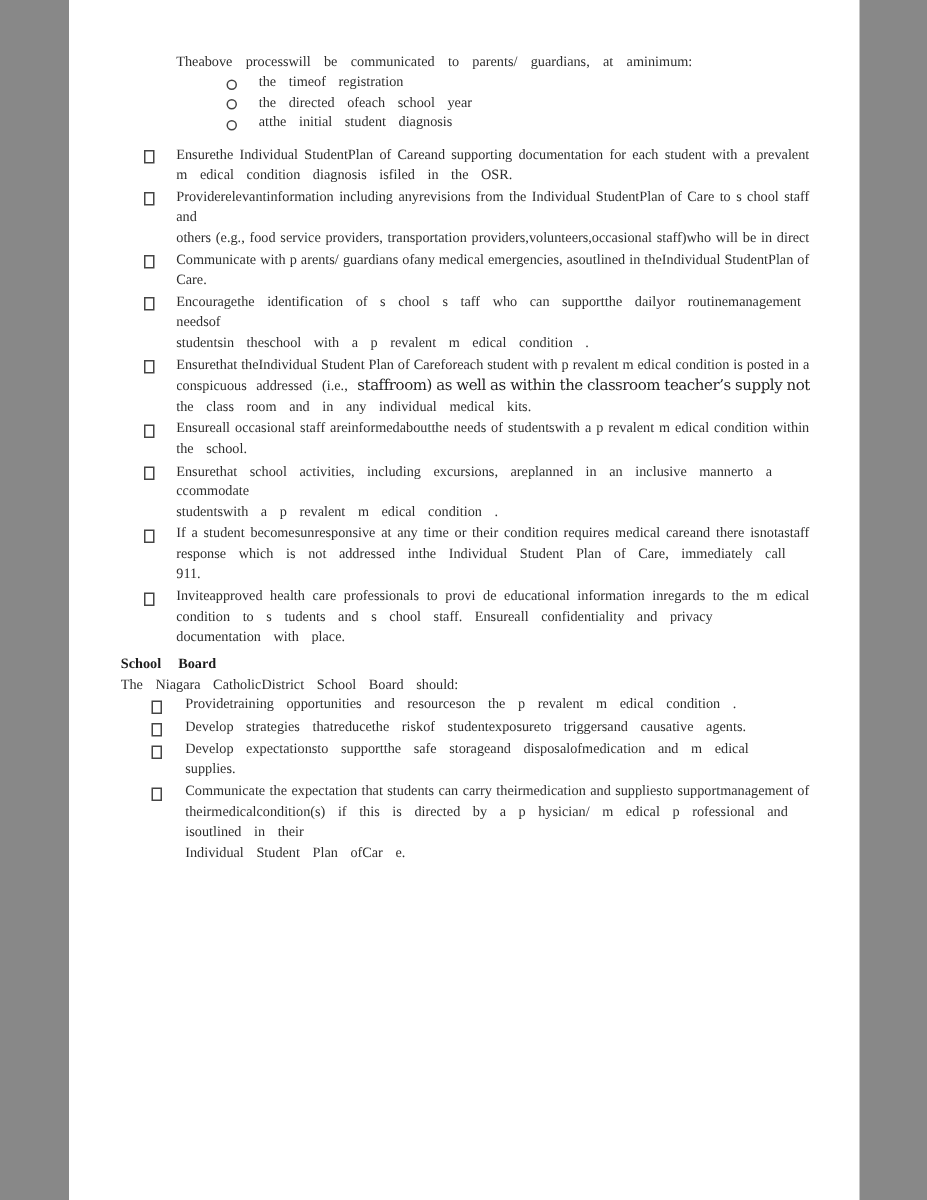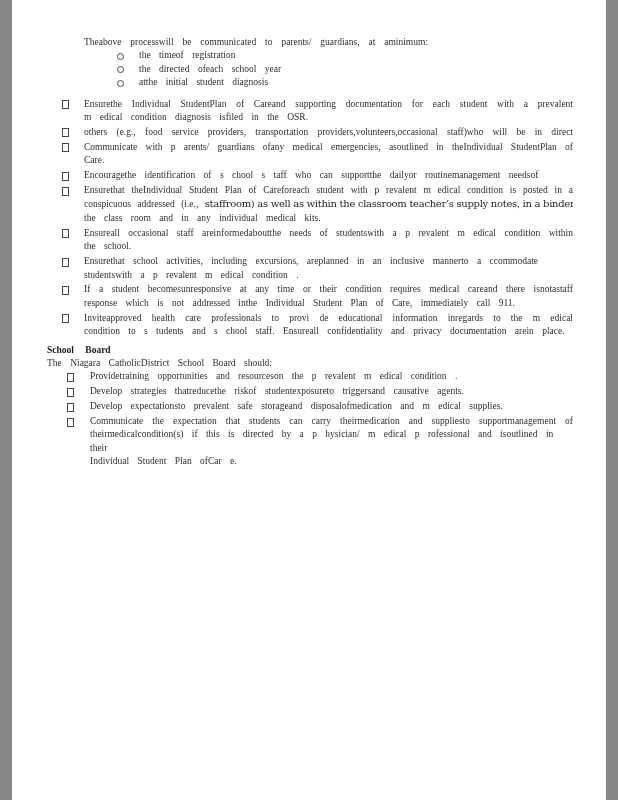--- a/index.html
+++ b/index.html
@@ -1,17 +1,17 @@
 <!DOCTYPE html>
 <html><head>
 <meta charset="utf-8">
 <style>
   html,body { margin:0; padding:0; background:#888; }
   .page {
-    position:relative; width:594px; height:800px; margin:0 auto;
+    position:relative; width:527px; height:800px; margin:0 auto;
     background:#ffffff; overflow:hidden;
     font-family:"Liberation Serif", serif; font-size:9.5px; color:#2e2e2e;
   }
   .content { padding:36px 33px 0 35px; }
   .line { line-height:13.4px; min-height:13.4px; }
   .fill { text-align:justify; text-align-last:justify; }
   .spread { word-spacing:6px; }
   .mixed { white-space:nowrap; overflow:hidden; }
   .mixed .plain-seg { word-spacing:4px; }
   .serif-seg {
@@ -64,34 +64,36 @@
         <div class="bullet-row">
           <span class="sq-marker"></span>
           <div class="bullet-text">
             <div class="line fill">Ensurethe Individual StudentPlan of Careand supporting documentation for each student with a prevalent</div>
             <div class="line spread">m edical condition diagnosis isfiled in the OSR.</div>
           </div>
         </div>
         <div class="bullet-row">
           <span class="sq-marker"></span>
           <div class="bullet-text">
+            <div class="line fill">Providerelevantinformation including anyrevisions from the Individual StudentPlan of Care to s chool staff and</div>
             <div class="line fill">others (e.g., food service providers, transportation providers,volunteers,occasional staff)who will be in direct</div>
           </div>
         </div>
         <div class="bullet-row">
           <span class="sq-marker"></span>
           <div class="bullet-text">
             <div class="line fill">Communicate with p arents/ guardians ofany medical emergencies, asoutlined in theIndividual StudentPlan of</div>
             <div class="line spread">Care.</div>
           </div>
         </div>
         <div class="bullet-row">
           <span class="sq-marker"></span>
           <div class="bullet-text">
             <div class="line spread">Encouragethe identification of s chool s taff who can supportthe dailyor routinemanagement needsof</div>
+            <div class="line spread">studentsin theschool with a p revalent m edical condition .</div>
           </div>
         </div>
         <div class="bullet-row">
           <span class="sq-marker"></span>
           <div class="bullet-text">
             <div class="line fill">Ensurethat theIndividual Student Plan of Careforeach student with p revalent m edical condition is posted in a</div>
             <div class="line mixed"><span class="plain-seg">conspicuous addressed (i.e., </span><span class="serif-seg">staffroom) as well as within the classroom teacher’s supply notes, in a binder within</span></div>
             <div class="line spread">the class room and in any individual medical kits.</div>
           </div>
         </div>
@@ -113,21 +115,21 @@
           <span class="sq-marker"></span>
           <div class="bullet-text">
             <div class="line fill">If a student becomesunresponsive at any time or their condition requires medical careand there isnotastaff</div>
             <div class="line spread">response which is not addressed inthe Individual Student Plan of Care, immediately call 911.</div>
           </div>
         </div>
         <div class="bullet-row">
           <span class="sq-marker"></span>
           <div class="bullet-text">
             <div class="line fill">Inviteapproved health care professionals to provi de educational information inregards to the m edical</div>
-            <div class="line spread">condition to s tudents and s chool staff. Ensureall confidentiality and privacy documentation arein place.</div>
+            <div class="line spread">condition to s tudents and s chool staff. Ensureall confidentiality and privacy documentation with place.</div>
           </div>
         </div>
       </div>
 
     <div class="section">
       <div class="heading">School Board</div>
       <div class="line sb-intro">The Niagara CatholicDistrict School Board should:</div>
       <div id="sb-bullets" class="bullets sb">
           <div class="bullet-row">
             <span class="sq-marker"></span>
@@ -137,21 +139,21 @@
           </div>
           <div class="bullet-row">
             <span class="sq-marker"></span>
             <div class="bullet-text">
               <div class="line spread">Develop strategies thatreducethe riskof studentexposureto triggersand causative agents.</div>
             </div>
           </div>
           <div class="bullet-row">
             <span class="sq-marker"></span>
             <div class="bullet-text">
-              <div class="line spread">Develop expectationsto prevalent safe storageand disposalofmedication and m edical supplies.</div>
+              <div class="line spread">Develop expectationsto supportthe safe storageand disposalofmedication and m edical supplies.</div>
             </div>
           </div>
           <div class="bullet-row">
             <span class="sq-marker"></span>
             <div class="bullet-text">
               <div class="line fill">Communicate the expectation that students can carry theirmedication and suppliesto supportmanagement of</div>
               <div class="line spread">theirmedicalcondition(s) if this is directed by a p hysician/ m edical p rofessional and isoutlined in their</div>
               <div class="line spread">Individual Student Plan ofCar e.</div>
             </div>
           </div>

